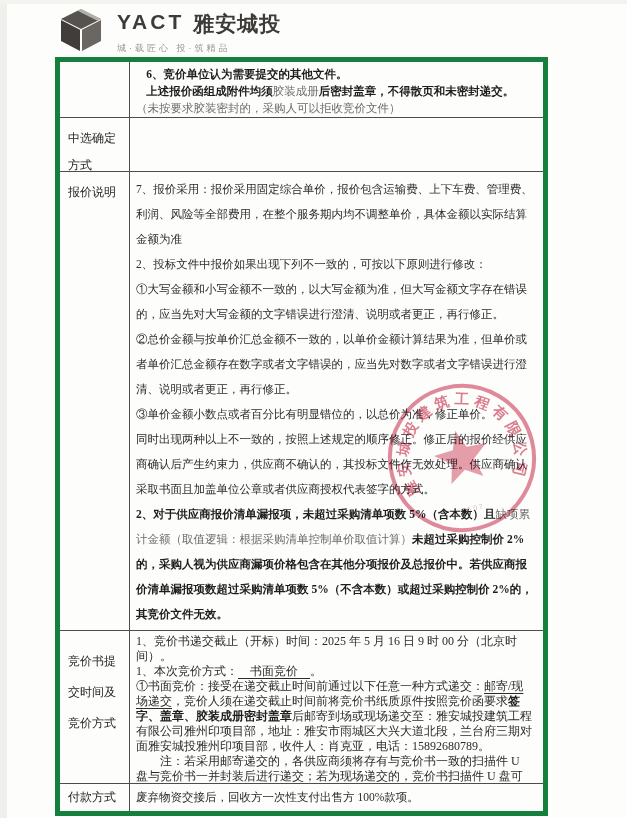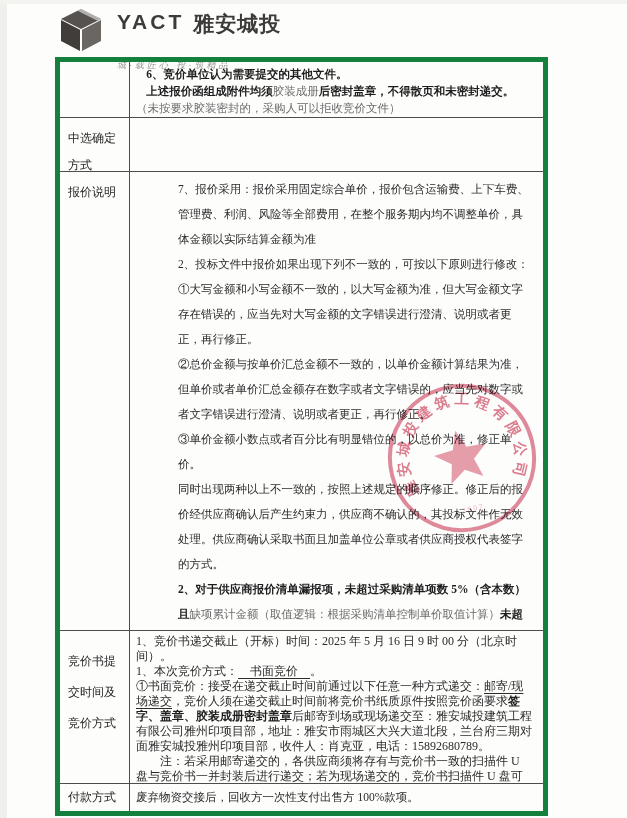--- a/index.html
+++ b/index.html
@@ -25,43 +25,42 @@
   .logo-row { position:absolute; left:57px; top:7px; display:flex; align-items:flex-start; gap:12px; }
   .cube-wrap { width:48px; height:46px; }
   .logo-texts { padding-top:3px; }
   .logo-title {
     font-family:"Liberation Sans","DejaVu Sans",sans-serif;
     font-weight:bold; font-size:21px; color:#3d3b38; letter-spacing:1px;
     display:flex; gap:9px; align-items:flex-start;
   }
   .logo-title .en { letter-spacing:3px; }
   .logo-tagline {
-    margin-top:21px; font-size:9px; color:#9a958e; letter-spacing:3px;
+    margin-top:4px; font-size:9px; color:#9a958e; letter-spacing:3px;
     font-family:"Liberation Sans","DejaVu Sans",sans-serif;
-    font-style:italic;
   }
   
   .doc-table {
     position:absolute; left:55px; top:57px; width:493px;
     border:5px solid #15803d;
     font-size:11.5px;
   }
   .t-row { display:flex; border-top:1px solid #4d4d4d; overflow:hidden; }
   .t-row.first { border-top:none; }
   .cell-label {
     width:70px; flex:0 0 70px; border-right:1px solid #4d4d4d;
     padding:6px 3px 0 8px; font-size:12px; color:#262626;
   }
   .cell-content { flex:1; padding:4px 9px 0 6px; color:#2b2b2b; }
   .r1 { height:55px; }
   .r1 .cell-content { line-height:17px; padding-top:4px; }
   .r2 { height:54px;flex-direction:column; }
   .r2 .cell-label { line-height:27px; padding-top:7px; }
   .r2 .cell-content { padding:15px 8px 0 25px; }
-  .r3 { height:459px;gap:42px; }
+  .r3 { height:459px; }
   .r3 .cell-label { padding-top:12px; }
   .r3 .cell-content { line-height:25px; padding-top:5px; }
   .r4 { height:153px; }
   .r4 .cell-label { line-height:31px; padding-top:15px; }
   .r4 .cell-content { line-height:15px; padding-top:3px; font-size:12px; }
   .r5 { height:28px; }
   .r5 .cell-label { padding-top:5px; }
   .r5 .cell-content { padding-top:6px; }
   p { margin:0; }
   .b { font-weight:bold; color:#1d1d1d; }

